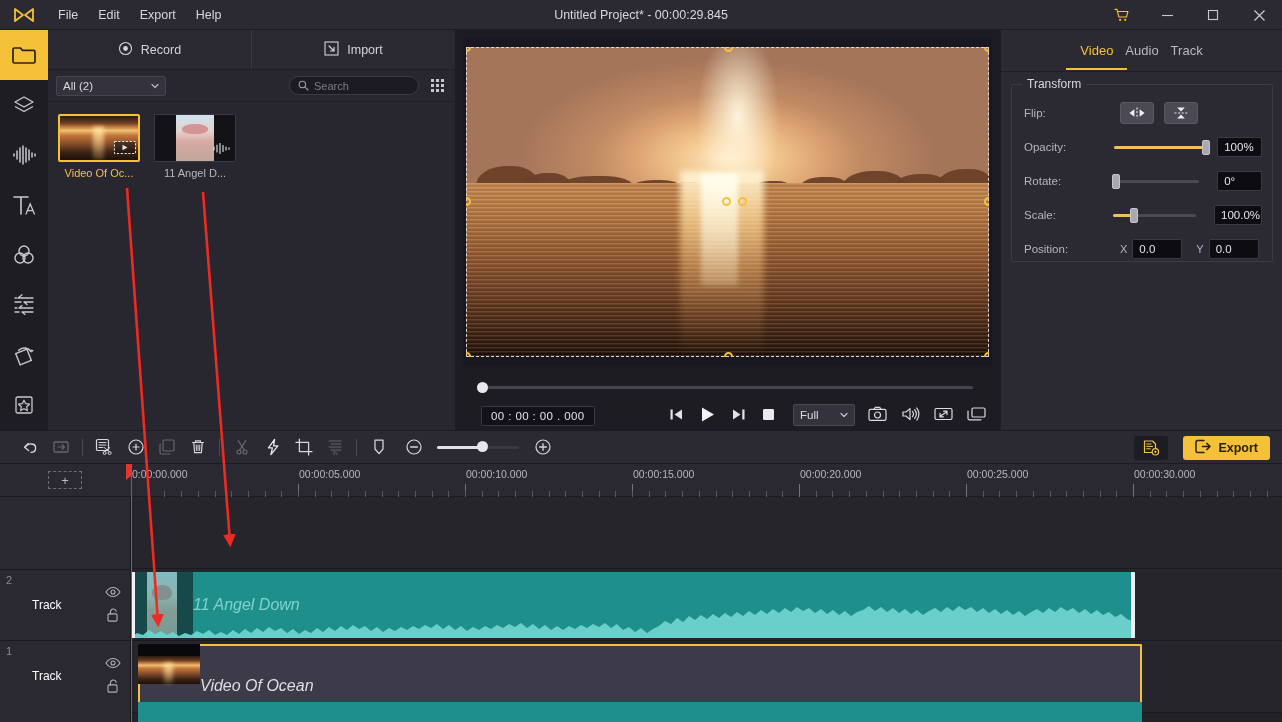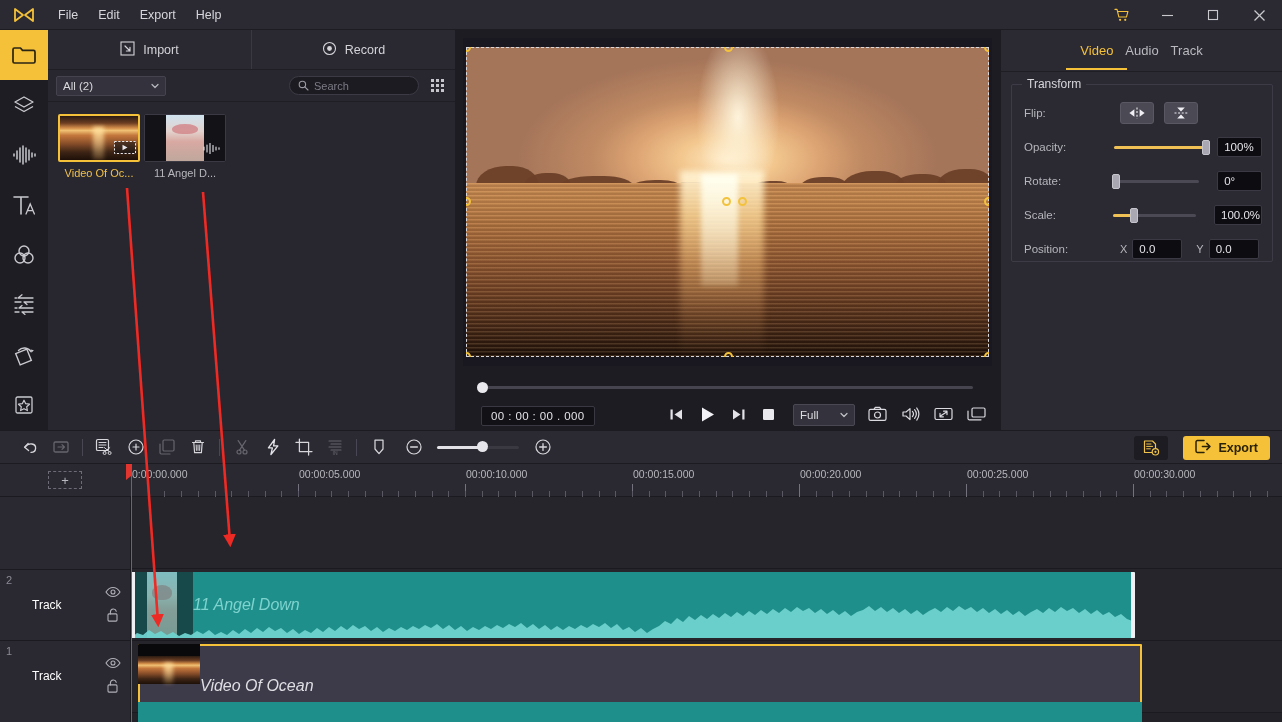--- a/index.html
+++ b/index.html
@@ -70,21 +70,21 @@
     margin-left: auto; width: 130px; height: 19px; background: #1c1b21;
     border: 1px solid #3c3b45; border-radius: 10px;
     display: flex; align-items: center; padding: 0 8px; gap: 5px;
   }
   .search-box input {
     background: transparent; border: 0; outline: none; color: #d0d0d5;
     font-size: 11px; width: 100%; font-family: "Liberation Sans", sans-serif;
   }
   .search-box input::placeholder { color: #7c7b86; }
   .grid-btn { width: 20px; height: 20px; display:flex; align-items:center; justify-content:center; }
-  .media-grid { padding: 12px 10px; display: flex; gap: 4px; }
+  .media-grid { padding: 12px 10px; display: flex; gap: 14px; }
   .media-card { width: 82px; }
   .thumb {
     width: 82px; height: 48px; border-radius: 2px; position: relative; overflow: hidden;
     background: #141318; border: 1px solid #3b3a44;
   }
   .media-card.selected .thumb { border: 2px solid #f5c138; }
   .thumb-label {
     margin-top: 5px; font-size: 11px; color: #b7b7bd; text-align: center;
     white-space: nowrap; overflow: hidden;
   }
@@ -300,20 +300,21 @@
         <path d="M2 2 L2 14 L10 8 Z" fill="none" stroke="#f5c138" stroke-width="1.8" stroke-linejoin="round"></path>
         <path d="M20 2 L20 14 L12 8 Z" fill="none" stroke="#f5c138" stroke-width="1.8" stroke-linejoin="round"></path>
       </svg>
     </div>
     <div class="menu">
       <div class="menu-item">File</div>
       <div class="menu-item">Edit</div>
       <div class="menu-item">Export</div>
       <div class="menu-item">Help</div>
     </div>
+    <div class="title-text">Untitled Project* - 00:00:29.845</div>
     <div class="win-ctrls">
       <div class="win-btn">
         <svg width="15" height="14" viewBox="0 0 16 15">
           <path d="M1 1.5h2.2l2 8.2h8.1l1.6-6H4.4" fill="none" stroke="#f5c138" stroke-width="1.2" stroke-linejoin="round" stroke-linecap="round"></path>
           <circle cx="6.5" cy="12.6" r="1.2" fill="#f5c138"></circle>
           <circle cx="12" cy="12.6" r="1.2" fill="#f5c138"></circle>
         </svg>
       </div>
       <div class="win-btn">
         <svg width="13" height="12" viewBox="0 0 13 12">
@@ -391,34 +392,34 @@
         <path d="M13 7.2l1.7 3.5 3.8.5-2.8 2.6.7 3.8-3.4-1.9-3.4 1.9.7-3.8-2.8-2.6 3.8-.5z" fill="none" stroke="#c9c9cf" stroke-width="1.2" stroke-linejoin="round"></path>
       </svg>
     </div>
   </div>
 
   <div class="media-panel">
     <div class="media-tabs">
       <div class="media-tab">
         <span>
           <svg width="15" height="15" viewBox="0 0 15 15">
+              <circle cx="7.5" cy="7.5" r="6" fill="none" stroke="#d3d3d8" stroke-width="1.1"></circle>
+              <circle cx="7.5" cy="7.5" r="2.4" fill="#d3d3d8"></circle>
+            </svg>
+        </span>
+        <span>Record</span>
+      </div>
+      <div class="media-tab">
+        <span>
+          <svg width="15" height="15" viewBox="0 0 15 15">
               <rect x="1" y="1" width="13" height="13" fill="none" stroke="#d3d3d8" stroke-width="1.1"></rect>
               <path d="M5 5l5 5M10 6.4V10H6.4" fill="none" stroke="#d3d3d8" stroke-width="1.2" stroke-linecap="round"></path>
             </svg>
         </span>
         <span>Import</span>
-      </div>
-      <div class="media-tab">
-        <span>
-          <svg width="15" height="15" viewBox="0 0 15 15">
-              <circle cx="7.5" cy="7.5" r="6" fill="none" stroke="#d3d3d8" stroke-width="1.1"></circle>
-              <circle cx="7.5" cy="7.5" r="2.4" fill="#d3d3d8"></circle>
-            </svg>
-        </span>
-        <span>Record</span>
       </div>
     </div>
     <div class="media-filters">
       <div class="select-box">
         <span>All (2)</span>
         <span class="chev">
           <svg width="10" height="10" viewBox="0 0 10 10">
               <path d="M2 3.5l3 3 3-3" fill="none" stroke="#b8b8be" stroke-width="1.2" stroke-linecap="round" stroke-linejoin="round"></path>
             </svg>
         </span>

